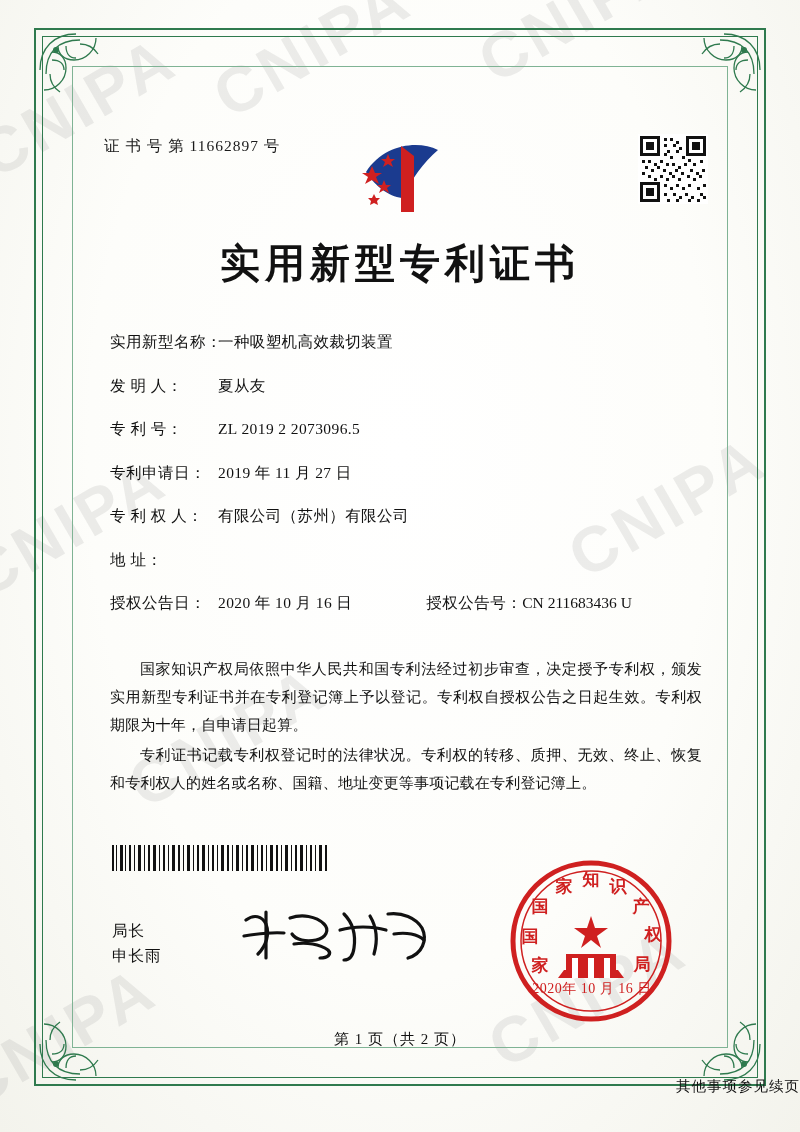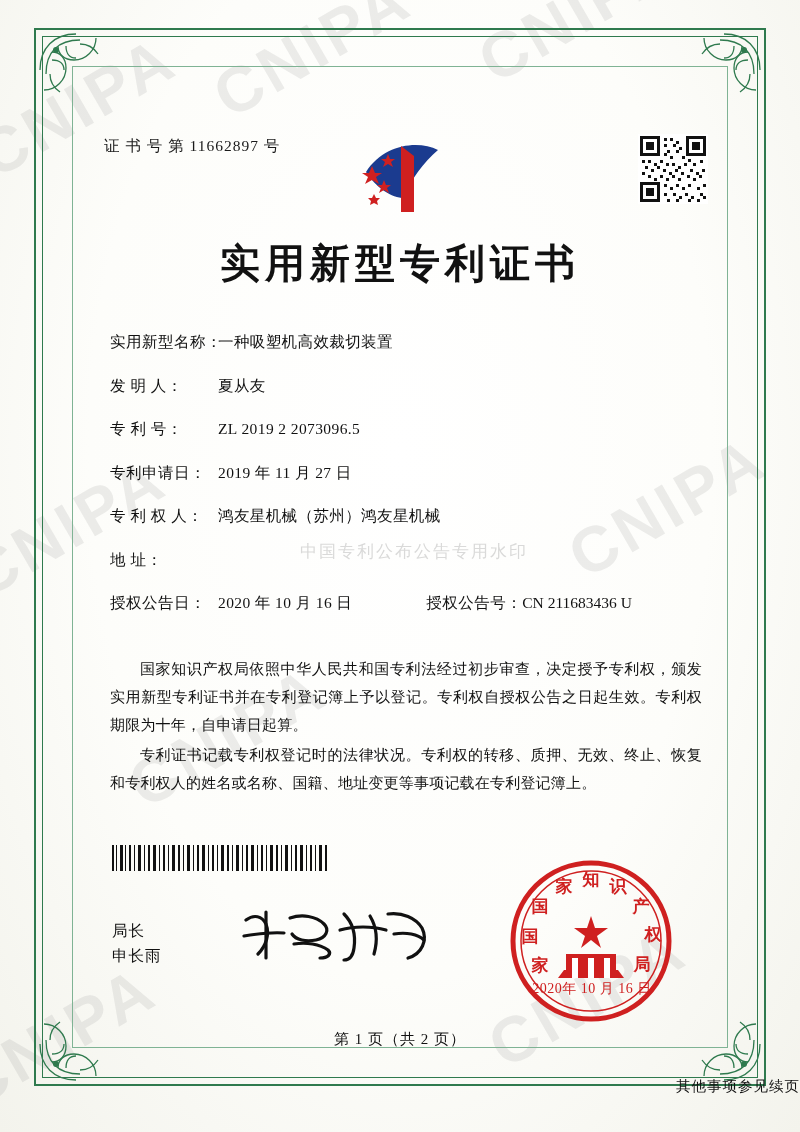--- a/index.html
+++ b/index.html
@@ -232,21 +232,20 @@
 <div id="certificate">
 
   <div class="watermark wm1">CNIPA</div>
   <div class="watermark wm2">CNIPA</div>
   <div class="watermark wm3">CNIPA</div>
   <div class="watermark wm4">CNIPA</div>
   <div class="watermark wm5">CNIPA</div>
   <div class="watermark wm6">CNIPA</div>
   <div class="watermark wm7">CNIPA</div>
   <div class="watermark wm8">CNIPA</div>
-  <div class="wm-center">中国专利公布公告专用水印</div>
 
   <div class="frame-outer"></div>
   <div class="frame-inner"></div>
   <div class="frame-hairline"></div>
 
   <div class="corner tl">
     <svg width="78" height="78" viewBox="0 0 78 78">
       <g fill="none" stroke="#2f7a4e" stroke-width="1.3">
         <path d="M4 40 C4 18 18 4 40 4"></path>
         <path d="M10 44 C10 22 22 10 44 10"></path>
@@ -412,21 +411,21 @@
     <div class="field-row">
       <span class="field-label">专 利 号：</span>
       <span class="field-value">ZL 2019 2 2073096.5</span>
     </div>
     <div class="field-row">
       <span class="field-label">专利申请日：</span>
       <span class="field-value">2019 年 11 月 27 日</span>
     </div>
     <div class="field-row">
       <span class="field-label">专 利 权 人：</span>
-      <span class="field-value">鸿友星机械（苏州）鸿友星机械</span>
+      <span class="field-value">有限公司（苏州）有限公司</span>
     </div>
     <div class="field-row">
       <span class="field-label">地 址：</span>
     </div>
     <div class="field-row">
       <span class="field-label">授权公告日：</span>
       <span class="field-value">2020 年 10 月 16 日</span>
       <span class="sub-label">授权公告号：</span>
       <span class="sub-value">CN 211683436 U</span>
     </div>

